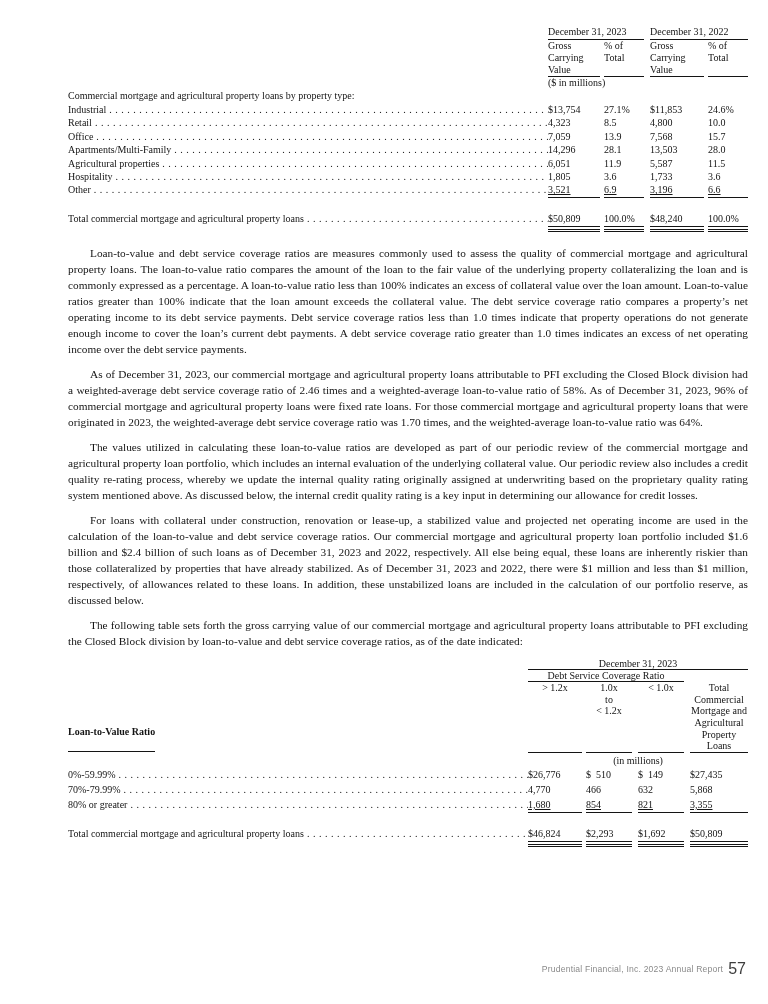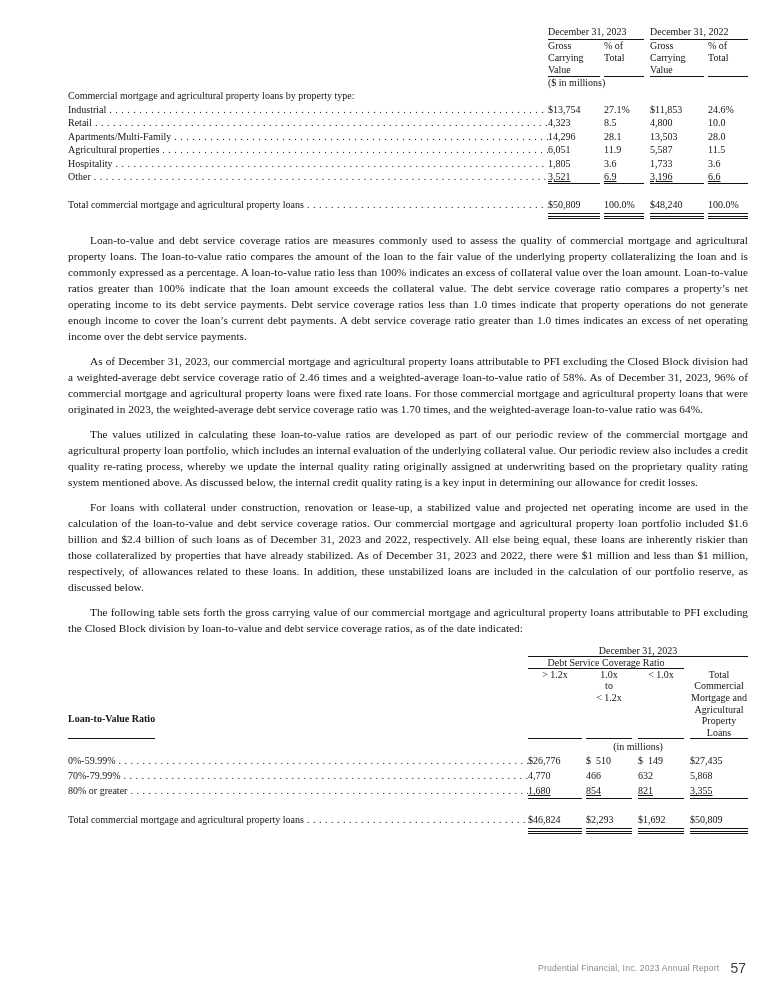--- a/index.html
+++ b/index.html
@@ -38,21 +38,21 @@
   .u { display:inline-block; border-bottom:1px solid #141414; padding-bottom:14px; font-weight:bold; }
   .t2 .h-units th { padding-top:2px; }
   
   .para { width:680px; margin:9px 0 9px 0; text-align:justify; text-indent:22px;
     font-size:11.3px; line-height:16px; }
   .para.first { margin-top:13px; }
   
   .footer { position:absolute; top:960px; right:22px; display:flex; align-items:center;
     font-family:"Liberation Sans","DejaVu Sans",sans-serif; }
   .f-text { font-size:8.6px; color:#8a8a8a; letter-spacing:0.2px; }
-  .f-page { font-size:14px; color:#3d3d3d; margin-left:11px; }
+  .f-page { font-size:16px; color:#3d3d3d; margin-left:5px; }
 </style>
 </head>
 <body>
 
 <div class="page">
 
   <table class="fin t1">
     <colgroup>
       <col style="width:480px">
         <col style="width:52px">
@@ -103,20 +103,30 @@
         <td class="lbl">Retail</td>
         <td class="val">4,323</td>
           <td></td>
         <td class="val">8.5</td>
           <td></td>
         <td class="val">4,800</td>
           <td></td>
         <td class="val">10.0</td>
       </tr>
       <tr>
+        <td class="lbl">Office</td>
+        <td class="val">7,059</td>
+          <td></td>
+        <td class="val">13.9</td>
+          <td></td>
+        <td class="val">7,568</td>
+          <td></td>
+        <td class="val">15.7</td>
+      </tr>
+      <tr>
         <td class="lbl">Apartments/Multi-Family</td>
         <td class="val">14,296</td>
           <td></td>
         <td class="val">28.1</td>
           <td></td>
         <td class="val">13,503</td>
           <td></td>
         <td class="val">28.0</td>
       </tr>
       <tr>

